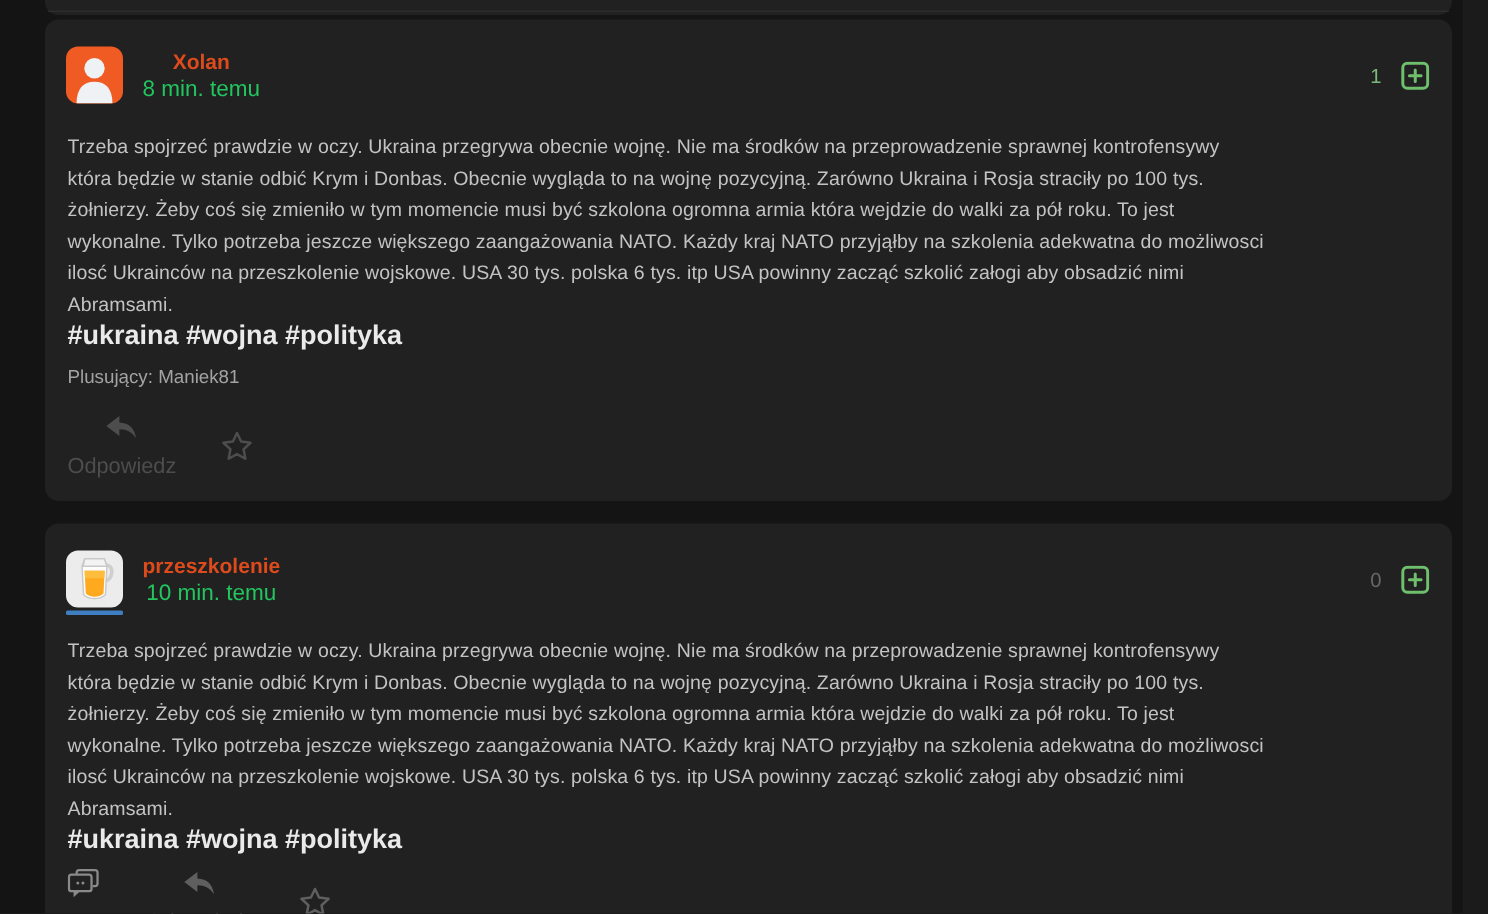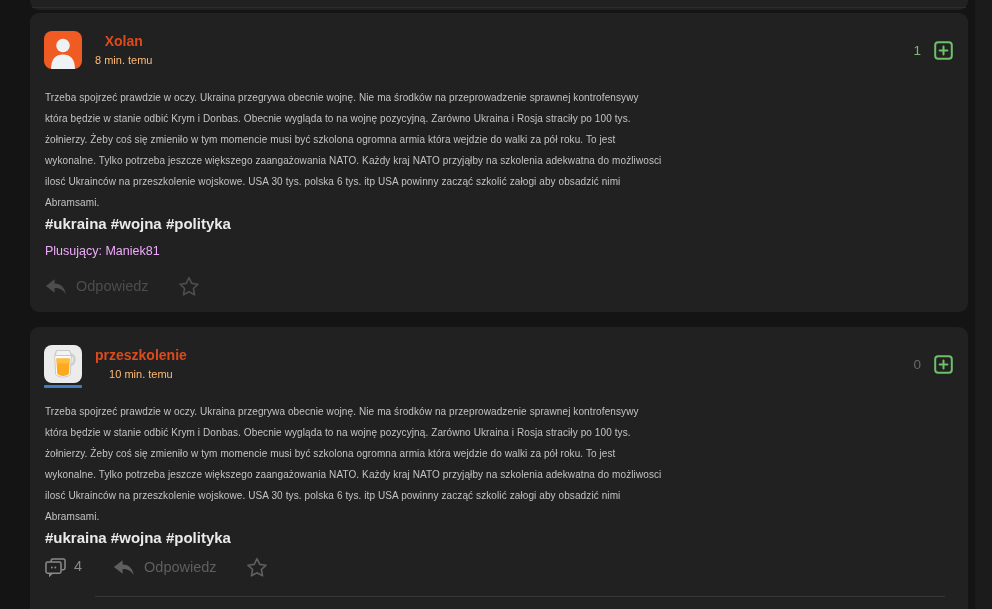--- a/index.html
+++ b/index.html
@@ -36,51 +36,51 @@
   .avatar-orange{background:#f05a23;}
   .avatar-light{background:#ececec;}
   .gender-bar{
     position:absolute;left:0;top:40px;width:38px;height:3px;background:#3f7fc1;border-radius:1px;
   }
   .user-meta{margin-left:13px;}
   .username{
     font-size:14px;font-weight:bold;color:#dd4b1c;line-height:16px;cursor:pointer;
   }
   .time{
-    font-size:11px;color:#fdba74;margin-top:4px;line-height:14px;
+    font-size:15px;color:#22c55e;margin-top:4px;line-height:14px;
   }
   .header-spacer{flex:1;}
   .score{font-size:13.5px;margin-right:13px;}
   .score-positive{color:#79b979;}
   .score-zero{color:#686868;}
   .plus-btn{
     background:none;border:none;padding:0;margin:0;width:19px;height:19px;cursor:pointer;
     display:flex;align-items:center;justify-content:center;
   }
   .card-body{padding:0 15px;margin-top:18px;}
   .line{
     white-space:nowrap;height:21px;line-height:21px;
-    font-size:10px;color:#c3c3c3;letter-spacing:0.1px;
+    font-size:13px;color:#c3c3c3;letter-spacing:0.1px;
   }
   .tags{
     white-space:nowrap;height:21px;line-height:21px;
-    font-size:15px;color:#eaeaea;font-weight:bold;cursor:pointer;
+    font-size:18px;color:#eaeaea;font-weight:bold;cursor:pointer;
   }
   .plusers{
-    padding:0 15px;margin-top:10px;font-size:12.5px;color:#f0abfc;line-height:15px;
+    padding:0 15px;margin-top:10px;font-size:12.5px;color:#a3a3a3;line-height:15px;
   }
   .actions{
     padding:0 15px;display:flex;align-items:center;
   }
   .actions-1{margin-top:17px;}
   .actions-2{margin-top:9px;}
   .action-btn{
     background:none;border:none;padding:0;margin:0;cursor:pointer;
-    display:inline-flex;align-items:flex-start;gap:9px;
-    font-family:"Liberation Sans", sans-serif;font-size:14.5px;
+    display:inline-flex;align-items:center;gap:9px;
+    font-family:"Liberation Sans", sans-serif;font-size:14.5px;flex-direction:column;
   }
   .dim-1{color:#4d4d4d;}
   .dim-2{color:#5f5f5f;}
   .comments-count{color:#8a8a8a;gap:8px;margin-right:31px;}
   .star-btn{margin-left:29px;}
   .reply-divider{
     margin:18px 23px 0 65px;height:1px;background:#373737;
   }
   svg{display:block;}
 </style>

